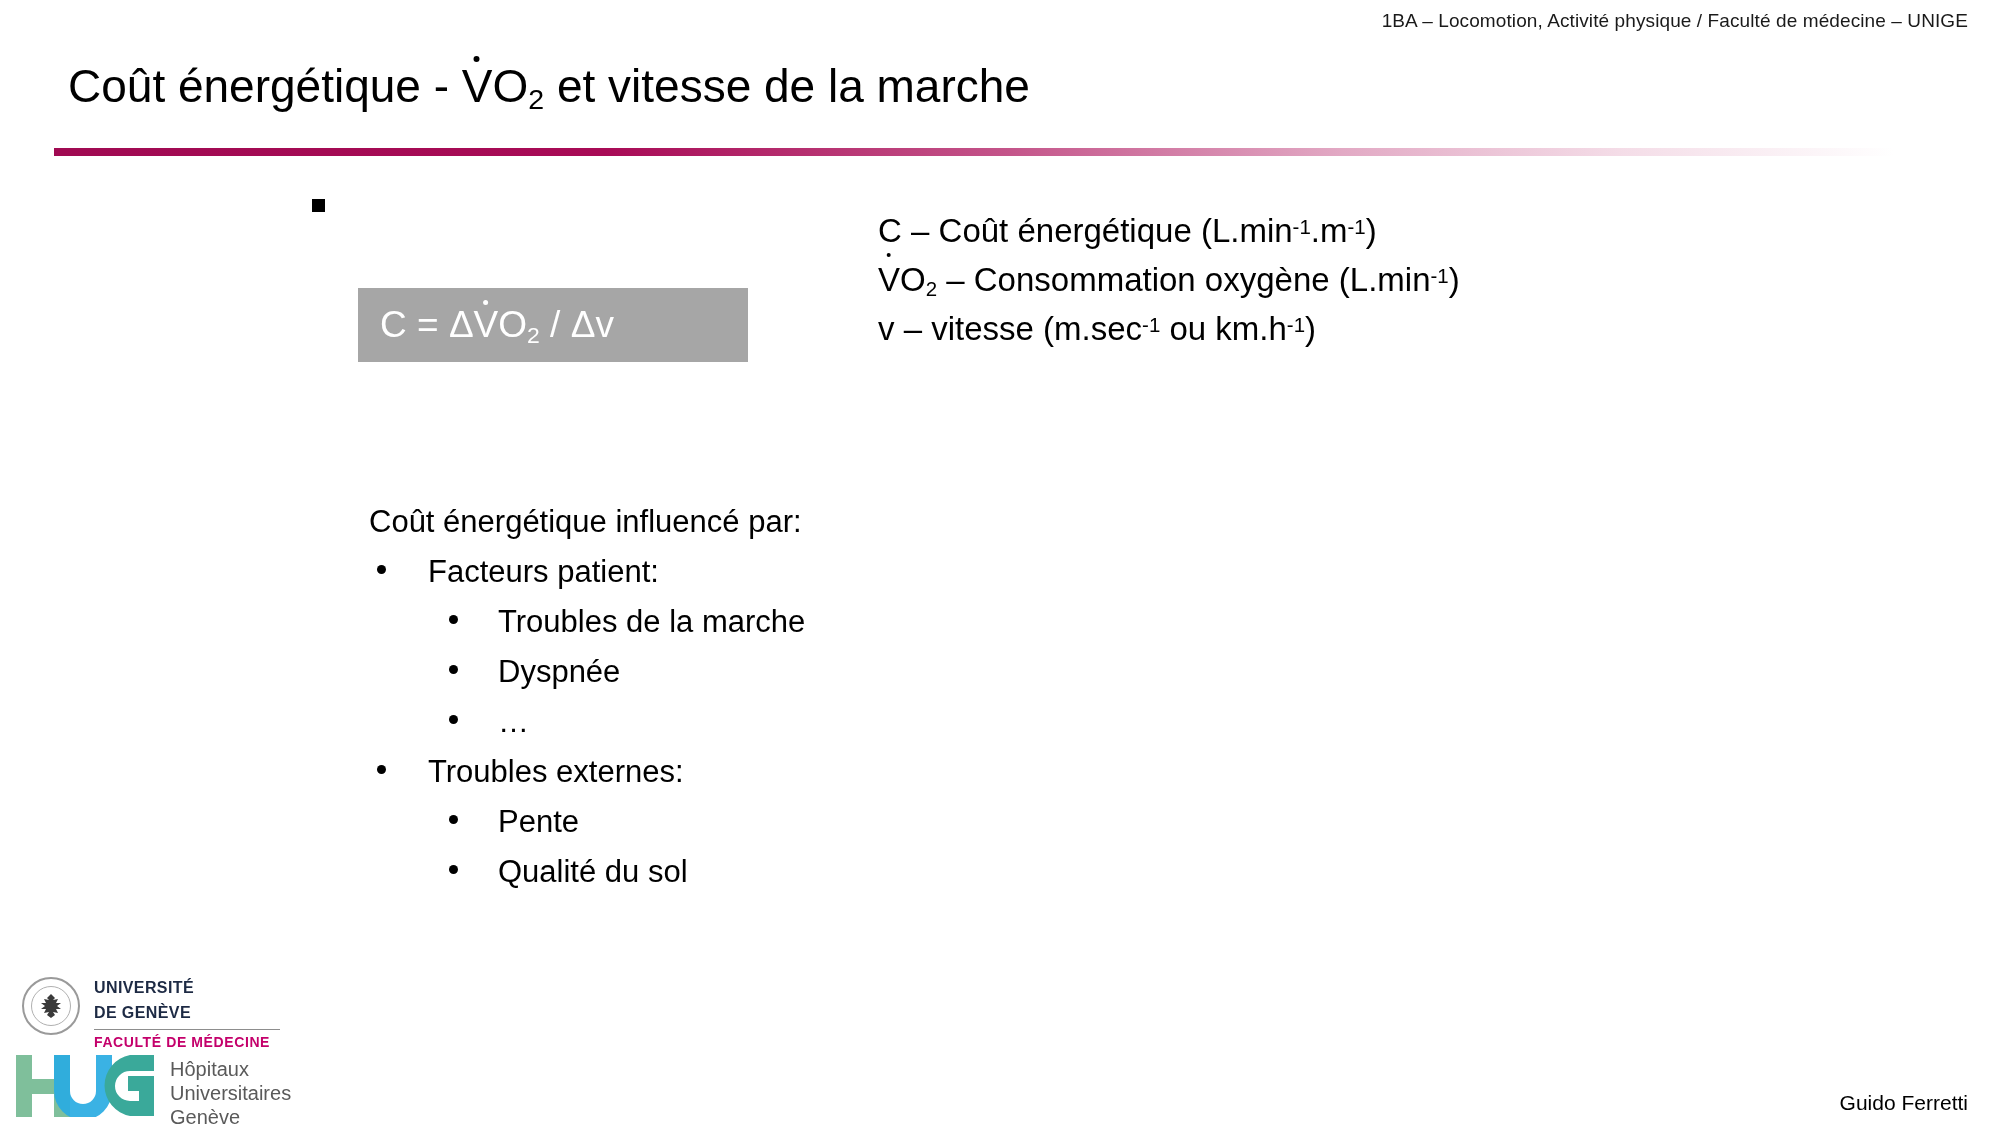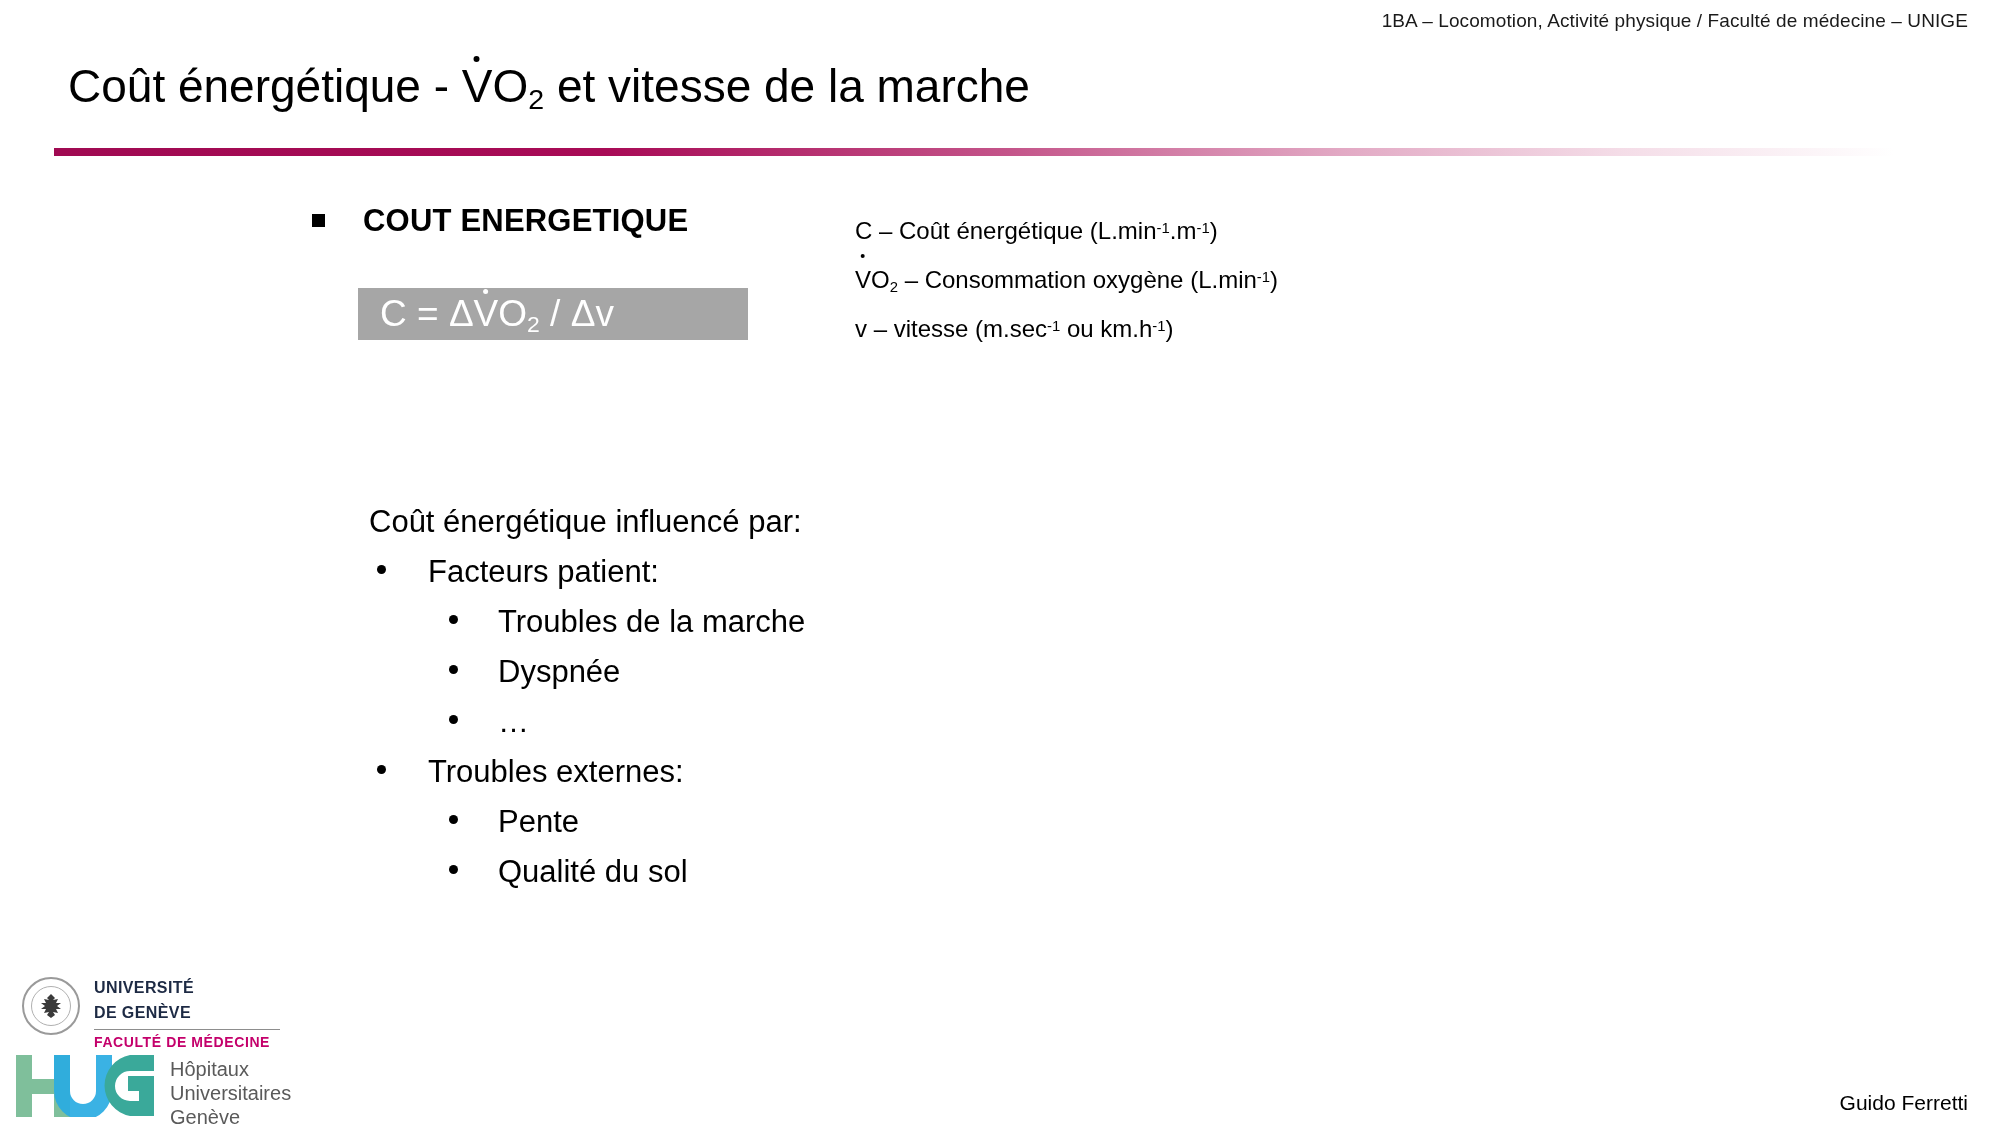--- a/index.html
+++ b/index.html
@@ -90,40 +90,40 @@
     letter-spacing: 0.2px;
     white-space: nowrap;
   }
 
   
   .formula-box {
     position: absolute;
     left: 358px;
     top: 288px;
     width: 390px;
-    height: 52px;
+    height: 74px;
     background: #A6A6A6;
     display: flex;
     align-items: center;
   }
   .formula-text {
     color: #FFFFFF;
     font-size: 37px;
     font-weight: 400;
     margin-left: 22px;
     white-space: nowrap;
   }
   .formula-text .vdot::after { top: -0.12em; width: 5px; height: 5px; }
 
   
   .legend {
     position: absolute;
-    left: 855px;
+    left: 878px;
     top: 208px;
-    font-size: 24px;
+    font-size: 33px;
     line-height: 45px;
     white-space: nowrap;
   }
   .legend .vdot::after { top: -0.13em; width: 4px; height: 4px; }
 
   
   .bullet-block {
     position: absolute;
     left: 369px;
     top: 497px;
@@ -240,21 +240,20 @@
 <div class="slide-header">1BA – Locomotion, Activité physique / Faculté de médecine – UNIGE</div>
 
 <div class="slide-title">
   <span>Coût énergétique - </span><span class="vdot">V</span><span>O</span><sub>2</sub><span> et vitesse de la marche</span>
 </div>
 
 <div class="title-rule"></div>
 
 <div class="ce-row">
   <span class="sq-bullet"></span>
-  <span class="ce-label">COUT ENERGETIQUE</span>
 </div>
 
 <div class="formula-box">
   <span class="formula-text"><span>C = Δ</span><span class="vdot">V</span><span>O</span><sub>2</sub><span> / Δv</span></span>
 </div>
 
 <div class="legend">
   <div><span>C</span><span> – </span><span>Coût énergétique (L.min</span><sup>-1</sup><span>.m</span><sup>-1</sup><span>)</span></div>
   <div><span class="vdot">V</span><span>O</span><sub>2</sub><span> – </span><span>Consommation oxygène (L.min</span><sup>-1</sup><span>)</span></div>
   <div><span>v</span><span> – </span><span>vitesse (m.sec</span><sup>-1</sup><span> ou km.h</span><sup>-1</sup><span>)</span></div>

